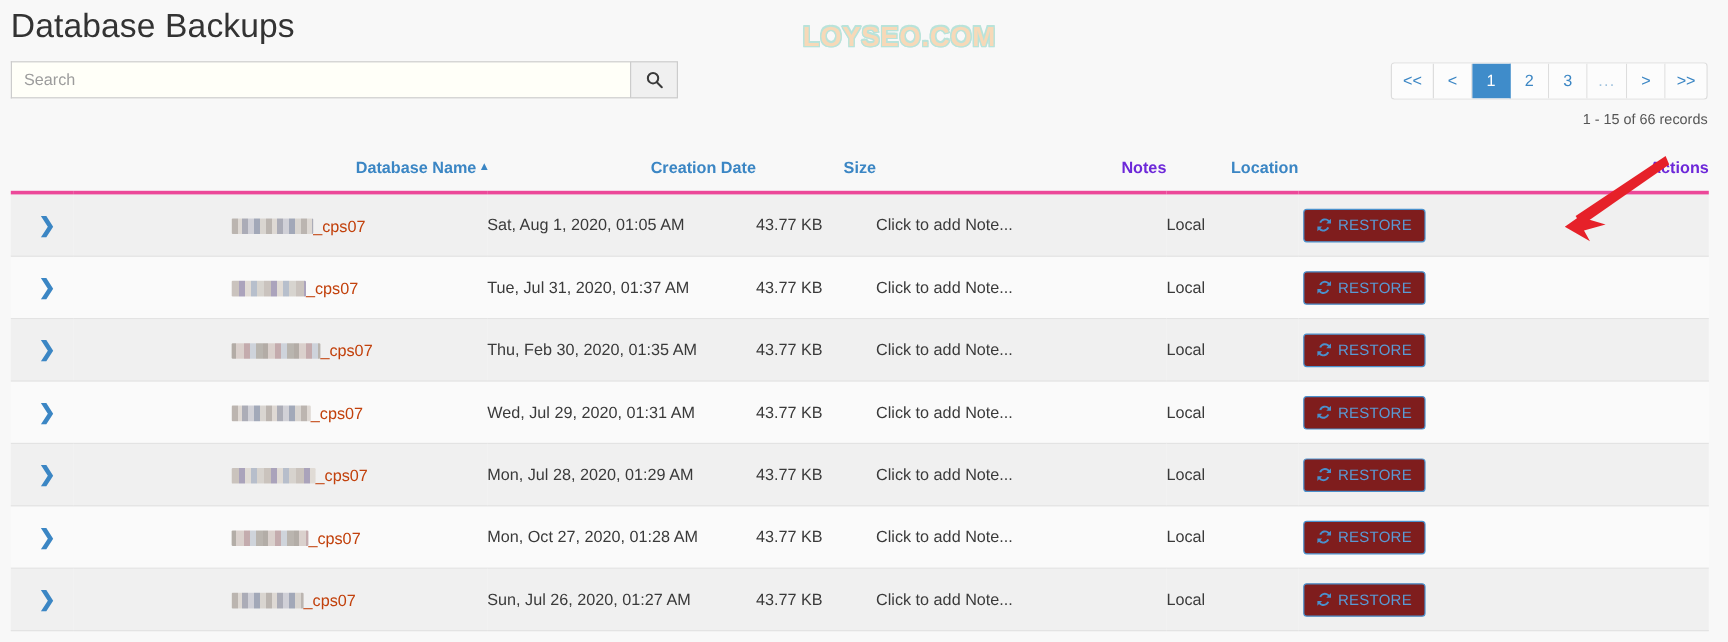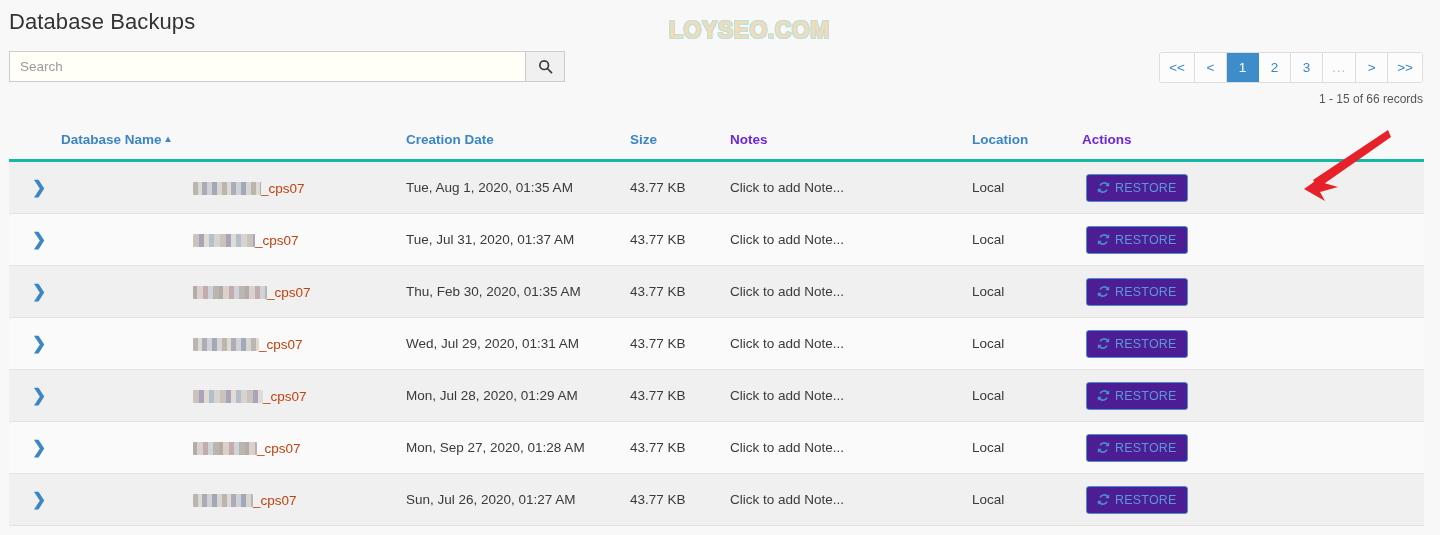--- a/index.html
+++ b/index.html
@@ -14,21 +14,21 @@
     font-family: "Liberation Sans", sans-serif;
     color: #333333;
     position: relative;
   }
 
   
   .page-title {
     position: absolute;
     left: 9px;
     top: 6px;
-    font-size: 22px;
+    font-size: 28px;
     font-weight: 400;
     color: #333333;
     letter-spacing: 0.1px;
     line-height: 32px;
   }
 
   
   .watermark {
     position: absolute;
     left: 637px;
@@ -138,26 +138,26 @@
     left: 9px;
     top: 132px;
     width: 1415px;
   }
   table.data-table {
     width: 100%;
     border-collapse: collapse;
     table-layout: fixed;
   }
   table.data-table thead th {
-    text-align: left;
+    text-align: right;
     font-size: 13.5px;
     font-weight: bold;
     color: #3b86c4;
     padding: 0 0 12px 0;
-    border-bottom: 3px solid #14b8a6;
+    border-bottom: 3px solid #ec4899;
     background: #f8f8f8;
     white-space: nowrap;
     vertical-align: bottom;
   }
   table.data-table thead th.plain { color: #6d28d9; }
   th .sort-caret {
     display: inline-block;
     margin-left: 4px;
     font-size: 10px;
     position: relative;
@@ -242,21 +242,21 @@
 
   .restore-btn {
     display: inline-flex;
     align-items: center;
     gap: 5px;
     height: 28px;
     box-sizing: border-box;
     padding: 0 10px;
     border: 1px solid #4a90cc;
     border-radius: 3px;
-    background: #4c1d95;
+    background: #7f1d1d;
     color: #5a9ad4;
     font-size: 12.5px;
     font-family: "Liberation Sans", sans-serif;
     cursor: pointer;
     margin-left: 4px;
     letter-spacing: 0.2px;
   }
   .restore-btn svg { display: block; }
 
   
@@ -323,21 +323,21 @@
           <th class="plain"><span>Actions</span></th>
         </tr>
     </thead>
     <tbody id="table-body">
         <tr class="odd">
           <td><span class="chev">❯</span></td>
           <td><span class="db-name" style="padding-left: 132px;">
               <span class="blur-name" style="width: 68px;"></span>
               <span class="name-text">_cps07</span>
             </span></td>
-          <td>Tue, Aug 1, 2020, 01:35 AM</td>
+          <td>Sat, Aug 1, 2020, 01:05 AM</td>
           <td>43.77 KB</td>
           <td>Click to add Note...</td>
           <td>Local</td>
           <td><button class="restore-btn">
               <span>
                 <svg width="13" height="13" viewBox="0 0 16 16" fill="#4a90cc">
                   <path d="M13.3 3.2a6.3 6.3 0 0 0-10.4 2.1l1.9.6A4.3 4.3 0 0 1 11.9 4.6L10.1 6.4H15V1.5z"></path>
                   <path d="M2.7 12.8a6.3 6.3 0 0 0 10.4-2.1l-1.9-.6A4.3 4.3 0 0 1 4.1 11.4L5.9 9.6H1v4.9z"></path>
                 </svg>
               </span>
@@ -423,21 +423,21 @@
               </span>
               <span>RESTORE</span>
             </button></td>
         </tr>
         <tr class="even">
           <td><span class="chev">❯</span></td>
           <td><span class="db-name" style="padding-left: 132px;">
               <span class="blur-name v3" style="width: 64px;"></span>
               <span class="name-text">_cps07</span>
             </span></td>
-          <td>Mon, Sep 27, 2020, 01:28 AM</td>
+          <td>Mon, Oct 27, 2020, 01:28 AM</td>
           <td>43.77 KB</td>
           <td>Click to add Note...</td>
           <td>Local</td>
           <td><button class="restore-btn">
               <span>
                 <svg width="13" height="13" viewBox="0 0 16 16" fill="#4a90cc">
                   <path d="M13.3 3.2a6.3 6.3 0 0 0-10.4 2.1l1.9.6A4.3 4.3 0 0 1 11.9 4.6L10.1 6.4H15V1.5z"></path>
                   <path d="M2.7 12.8a6.3 6.3 0 0 0 10.4-2.1l-1.9-.6A4.3 4.3 0 0 1 4.1 11.4L5.9 9.6H1v4.9z"></path>
                 </svg>
               </span>

